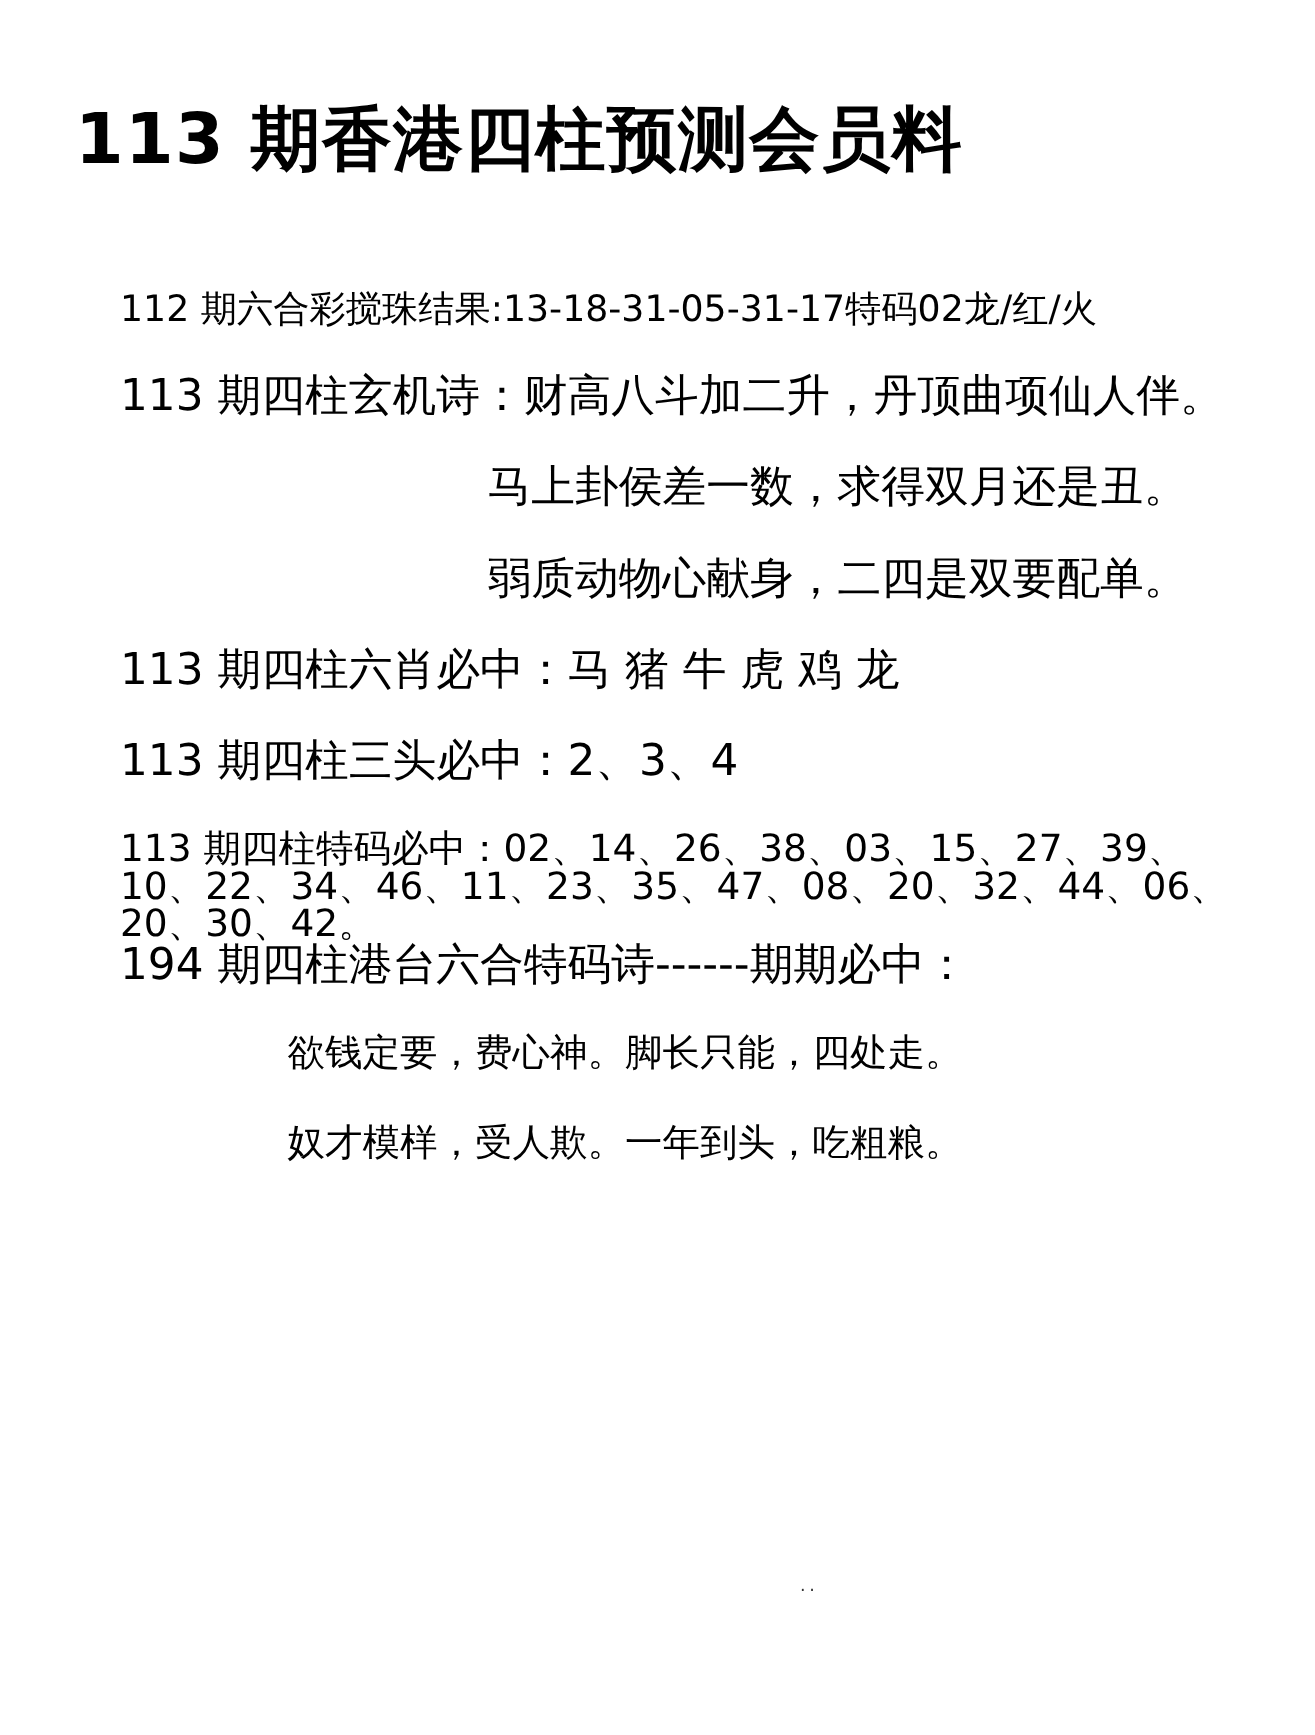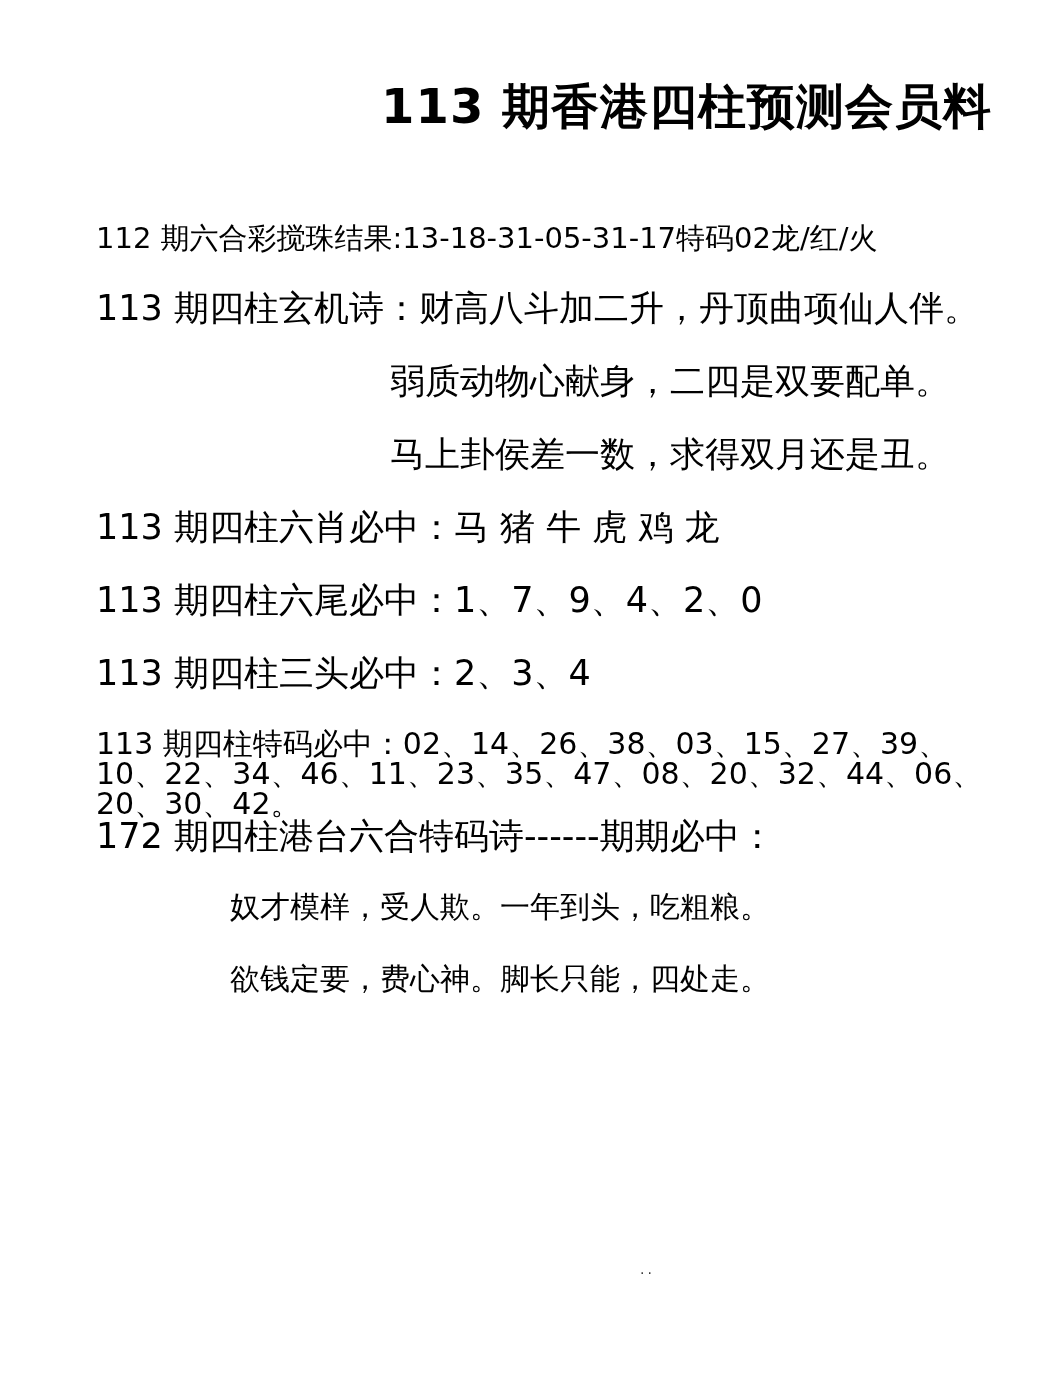--- a/index.html
+++ b/index.html
@@ -15,22 +15,22 @@
     overflow: hidden;
   }
   .page {
     position: relative;
     width: 1052px;
     height: 1388px;
     box-sizing: border-box;
     padding: 0 60px;
   }
   .title {
-    text-align: right;
-    font-size: 48px;
+    text-align: left;
+    font-size: 56px;
     font-weight: bold;
     letter-spacing: 1px;
     margin-top: 78px;
     margin-bottom: 0;
     line-height: 1.2;
   }
   .body-block {
     margin-top: 88px;
   }
   .line {
@@ -95,62 +95,59 @@
 
     <div class="line result-line">
       <span>112 期六合彩搅珠结果:</span><span>13-18-31-05-31-17特码02龙/红/火</span>
     </div>
 
     <div class="line">
       <span>113 期四柱玄机诗：</span><span>财高八斗加二升，丹顶曲项仙人伴。</span>
     </div>
 
     <div class="line indent">
-      <span>弱质动物心献身，二四是双要配单。</span>
+      <span>马上卦侯差一数，求得双月还是丑。</span>
     </div>
 
     <div class="line indent">
-      <span>马上卦侯差一数，求得双月还是丑。</span>
+      <span>弱质动物心献身，二四是双要配单。</span>
     </div>
 
     <div class="line">
       <span>113 期四柱六肖必中：</span><span class="u">马 猪 牛 虎 鸡 龙</span>
     </div>
 
-    <div class="line">
-      <span>113 期四柱六尾必中：</span><span class="u">1、7、9、4、2、0</span>
-    </div>
 
     <div class="line">
       <span>113 期四柱三头必中：</span><span class="u">2、3、4</span>
     </div>
 
 
     <div class="special-wrap">
       <div class="special-row">
         <span>113 期四柱特码必中：</span><span class="u">02、14、26、38、03、15、27、39、</span>
       </div>
       <div class="special-row cont" style="padding-left:0;">
         <span class="u">10、22、34、46、11、23、35、47、08、20、32、44、06、</span>
       </div>
       <div class="special-row cont" style="padding-left:0;">
         <span class="u">20、30、42。</span>
       </div>
     </div>
 
     <div class="line">
-      <span>172 期四柱港台六合特码诗------期期必中：</span>
+      <span>194 期四柱港台六合特码诗------期期必中：</span>
+    </div>
+
+    <div class="poem-line">
+      <span>欲钱定要，费心神。脚长只能，四处走。</span>
     </div>
 
     <div class="poem-line">
       <span>奴才模样，受人欺。一年到头，吃粗粮。</span>
-    </div>
-
-    <div class="poem-line">
-      <span>欲钱定要，费心神。脚长只能，四处走。</span>
     </div>
 
 
   </div>
 
   <div class="dots">..</div>
 
 </div>
 
 </body></html>

